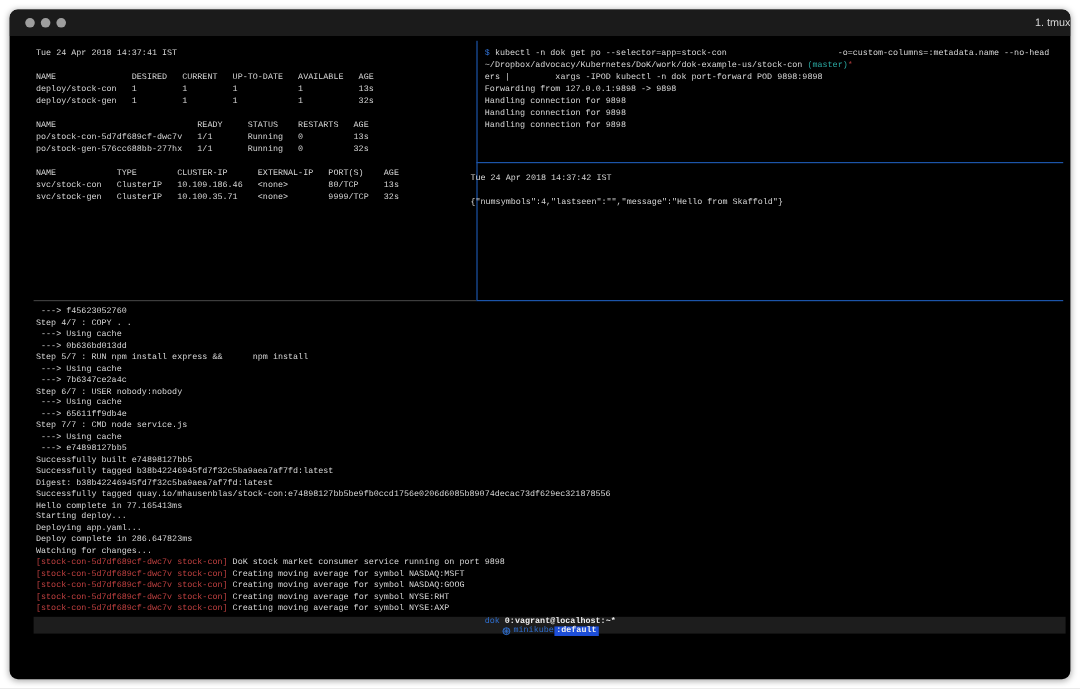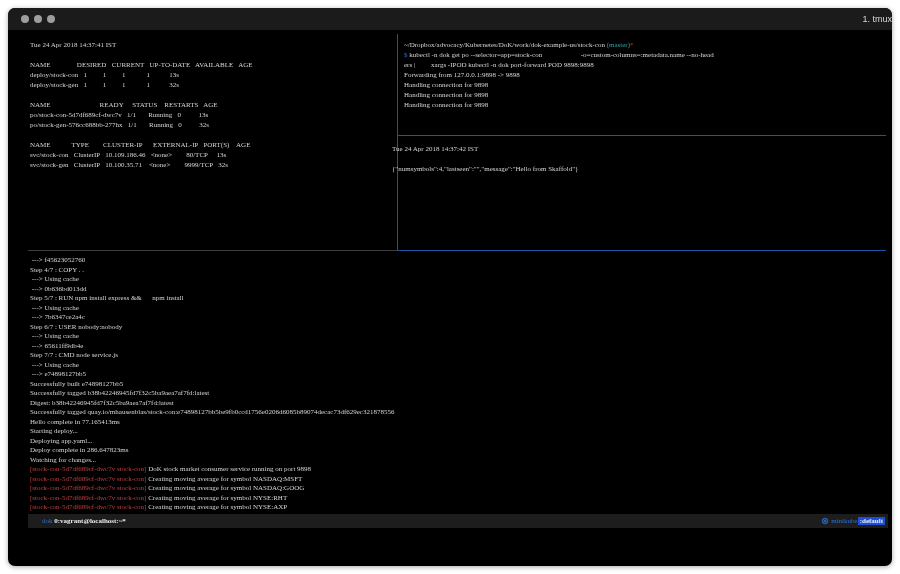--- a/index.html
+++ b/index.html
@@ -6,38 +6,38 @@
   body { width:900px; height:574px; }
   .page { position:relative; width:900px; height:574px; background:#ffffff; overflow:hidden; }
   .window { position:absolute; left:8px; top:8px; width:884px; height:558px; background:#000;
             border-radius:7px; overflow:hidden; box-shadow:0 1px 5px rgba(0,0,0,0.35); }
   .titlebar { position:absolute; left:0; top:0; right:0; height:22px; background:#1b1b1b; }
   .lights { position:absolute; left:13px; top:7px; display:flex; gap:5px; }
   .dot { width:8px; height:8px; border-radius:50%; background:#9e9e9e; }
   .title { position:absolute; left:0; right:0; top:0; height:22px; line-height:22px; text-align:right;
            color:#d8d8d8; font-family:"Liberation Sans", sans-serif; font-size:9px; }
   .terminal { position:absolute; left:0; top:22px; right:0; bottom:0;
-              font-family:Liberation Serif, serif; font-size:7px; color:var(--fg,#d6d6d6);border-radius:13px; }
+              font-family:Liberation Mono, monospace; font-size:7px; color:var(--fg,#d6d6d6);border-radius:13px; }
   .pane { position:absolute; }
   .ln { white-space:pre; height:10px; line-height:10px; }
   .tl  { left:22px;  top:10px; }
   .tru { left:396px; top:10px; }
   .trl { left:384px; top:114px; }
   .bottom { left:22px; top:226px; }
   .bottom .ln { height:9.5px; line-height:9.5px; }
   .vdiv { position:absolute; left:389px; top:4px; width:1px; height:216px; background:var(--accent-blue,#1c54a8); }
   .hr1  { position:absolute; left:389px; top:105px; width:489px; height:1px; background:var(--accent-blue,#1c54a8); }
   .hb-left  { position:absolute; left:20px;  top:220px; width:369px; height:1px; background:var(--inactive-border,#3d3d3d); }
   .hb-right { position:absolute; left:389px; top:220px; width:489px; height:1px; background:var(--accent-blue,#1c54a8); }
   .blue { color:var(--status-blue,#2f6fd0); }
   .teal { color:var(--branch-teal,#2aa7a0); }
   .red  { color:var(--alert-red,#bf4040); }
   .statusbar { position:absolute; left:20px; right:4px; top:484px; height:14px; background:#1d1d1d;
-               display:flex; justify-content:space-between; align-items:center; padding:0 3px 0 14px;
-               font-size:7px; }
+               display:flex; justify-content:space-between; align-items:center; padding:0 3px 0 4px;
+               font-size:7px;flex-direction:column; }
   .sb-left, .sb-right { display:flex; align-items:center; white-space:pre; }
   .sb-win { color:#ececec; font-weight:bold; }
   .sb-ns  { color:#ececec; font-weight:bold; background:#1d4ed8; padding:0 2px; }
   .k8s-icon { display:inline-flex; margin-right:2px; }
 </style>
 </head>
 <body>
 
 <div class="page">
   <div class="window">
@@ -65,22 +65,22 @@
         <div class="ln">po/stock-gen-576cc688bb-277hx   1/1       Running   0          32s</div>
         <div class="ln"></div>
         <div class="ln">NAME            TYPE        CLUSTER-IP      EXTERNAL-IP   PORT(S)    AGE</div>
         <div class="ln">svc/stock-con   ClusterIP   10.109.186.46   &lt;none&gt;        80/TCP     13s</div>
         <div class="ln">svc/stock-gen   ClusterIP   10.100.35.71    &lt;none&gt;        9999/TCP   32s</div>
       </div>
 
       <div class="vdiv"></div>
 
       <div class="pane tru">
+        <div class="ln"><span class="blue">$</span><span> kubectl -n dok get po --selector=app=stock-con                      -o=custom-columns=:metadata.name --no-head</span></div>
         <div class="ln"><span>~/Dropbox/advocacy/Kubernetes/DoK/work/dok-example-us/stock-con </span><span class="teal">(master)</span><span class="red">*</span></div>
-        <div class="ln"><span class="blue">$</span><span> kubectl -n dok get po --selector=app=stock-con                      -o=custom-columns=:metadata.name --no-head</span></div>
         <div class="ln">ers |         xargs -IPOD kubectl -n dok port-forward POD 9898:9898</div>
         <div class="ln">Forwarding from 127.0.0.1:9898 -&gt; 9898</div>
         <div class="ln">Handling connection for 9898</div>
         <div class="ln">Handling connection for 9898</div>
         <div class="ln">Handling connection for 9898</div>
       </div>
 
       <div class="hr1"></div>
 
       <div class="pane trl">

